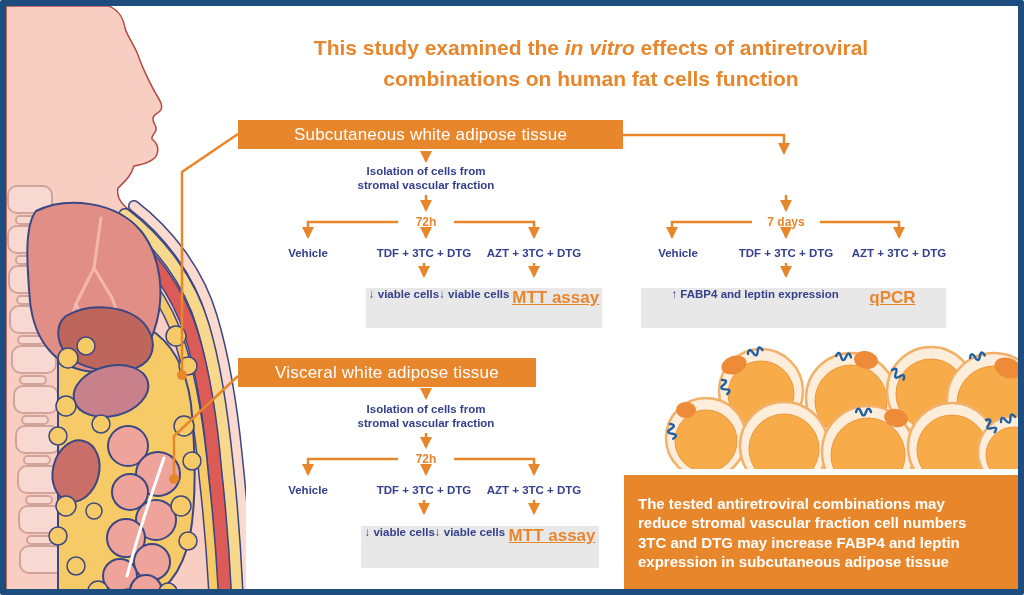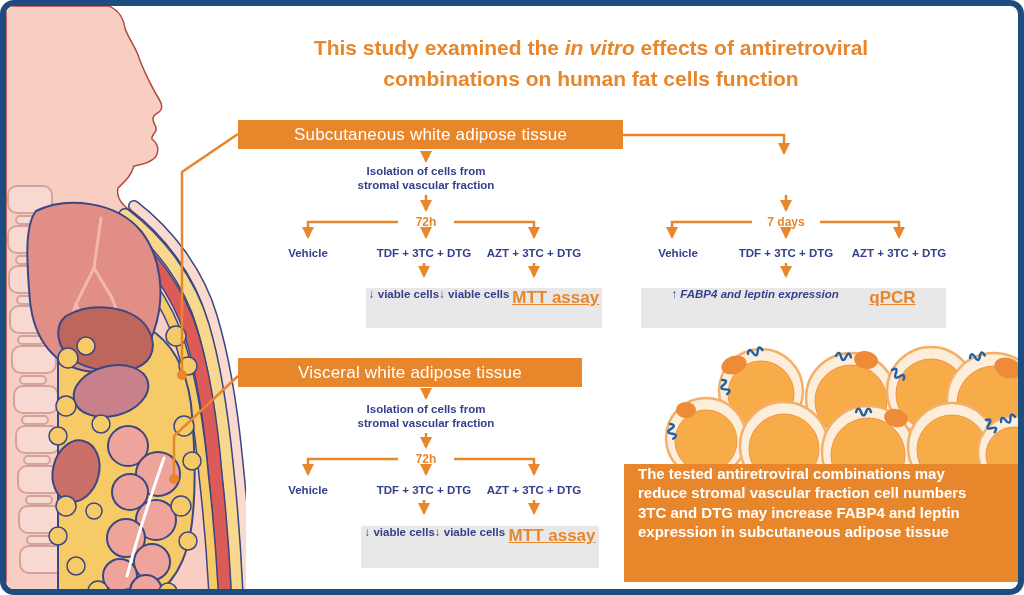--- a/index.html
+++ b/index.html
@@ -1,48 +1,48 @@
 <!DOCTYPE html>
 <html style="--accent-orange: #E8862C; --navy: #35408D; --border-blue: #1D4C7F; --gray-box: #E9E8E8; --skin-pink: #F9CEC2; --visceral-fat-yellow: #F6CA66; --muscle-red: #DC5B57; --adipocyte-orange: #F7AC49; --mitochondria-blue: #2160A5;"><head>
 <meta charset="utf-8">
 <style>
   html,body{margin:0;padding:0;background:#fff;}
   .canvas{
     position:relative;width:1024px;height:595px;box-sizing:border-box;
-    background:#fff;border:6px solid var(--border-blue,#1D4C7F);border-radius:14px;
+    background:#fff;border:6px solid var(--border-blue,#1D4C7F);border-radius:2px;
     overflow:hidden;font-family:"Liberation Sans",sans-serif;
   }
   svg{position:absolute;pointer-events:none;}
   .body-svg{left:0;top:0;z-index:1;}
   .cells-svg{left:650px;top:332px;z-index:1;}
   .lines-svg{left:0;top:0;z-index:2;}
   .txt{position:absolute;z-index:3;}
   .page-title{left:245px;top:26px;width:680px;text-align:center;
     color:var(--accent-orange,#E8862C);font-size:21px;font-weight:bold;line-height:31px;}
   .page-title .it{font-style:italic;}
   .hdr{position:absolute;z-index:3;background:var(--accent-orange,#E8862C);color:#fff;
     font-weight:normal;font-size:17px;text-align:center;letter-spacing:.2px;}
   .hdrA{left:232px;top:114px;width:385px;height:29px;line-height:29px;}
-  .hdrB{left:232px;top:352px;width:344px;height:29px;line-height:29px;}
+  .hdrB{left:232px;top:352px;width:298px;height:29px;line-height:29px;}
   .step{width:200px;text-align:center;color:var(--navy,#35408D);
     font-size:11.5px;font-weight:bold;line-height:13.5px;}
   .dur{transform:translateX(-50%);color:var(--accent-orange,#E8862C);
     font-size:12px;font-weight:bold;white-space:nowrap;}
   .arm{transform:translateX(-50%);color:var(--navy,#35408D);
     font-size:11.5px;font-weight:bold;white-space:nowrap;}
   .gray-box{position:absolute;z-index:2;background:var(--gray-box,#E9E8E8);
     display:flex;flex-direction:row;justify-content:space-evenly;}
   .results-row{display:flex;}
   .results-row span{flex:1;text-align:center;color:var(--navy,#35408D);
     font-size:11.5px;font-weight:bold;}
-  .result-line{text-align:center;color:var(--navy,#35408D);font-size:11.5px;font-weight:bold;font-style:italic;}
+  .result-line{text-align:center;color:var(--navy,#35408D);font-size:11.5px;font-weight:bold;}
   .assay{text-align:left;color:var(--accent-orange,#E8862C);font-size:17px;font-weight:bold;text-decoration:underline;}
-  .conclusion{position:absolute;z-index:4;left:618px;top:458px;width:395px;height:118px;
+  .conclusion{position:absolute;z-index:4;left:618px;top:469px;width:395px;height:118px;
     box-sizing:border-box;background:var(--accent-orange,#E8862C);color:#fff;
-    font-size:15px;font-weight:bold;line-height:19.4px;padding:0 14px;}
+    font-size:15px;font-weight:bold;line-height:19.4px;padding:19px 14px;}
 </style>
 </head>
 <body>
 
 <div class="canvas">
 
   <svg class="body-svg" width="240" height="595" viewBox="0 0 240 595">
 
     <path d="M0,0 L103,0 C112,4 117,10 119,22 C121,30 128,38 132,49
          C136,61 146,82 153,93 C156,98 157,102 154,105

